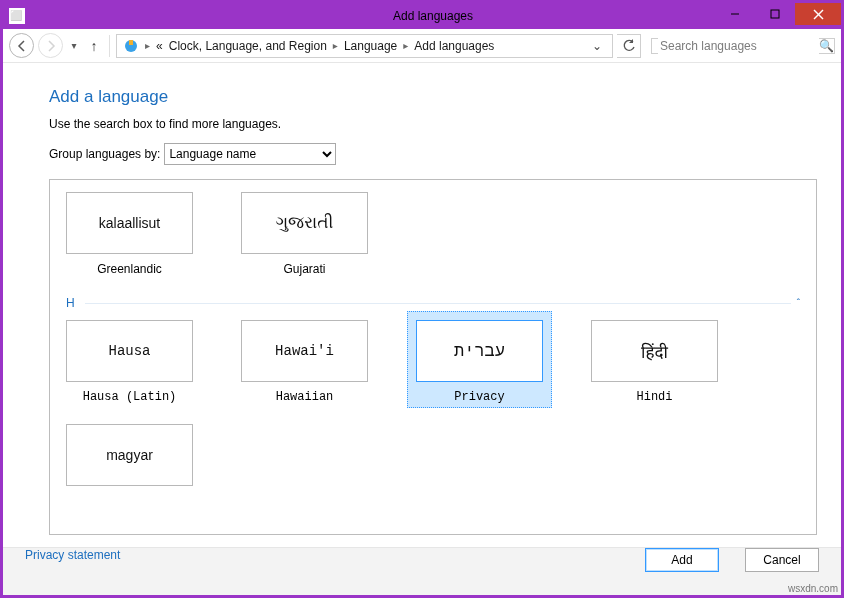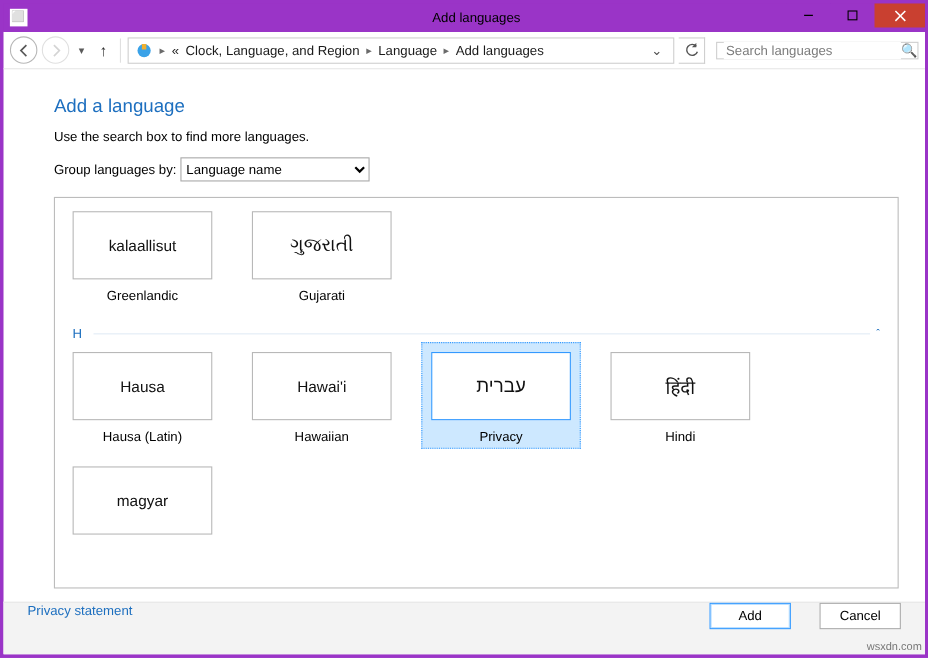--- a/index.html
+++ b/index.html
@@ -40,21 +40,21 @@
   .list-wrap { flex:1; border:1px solid #bcbcbc; position:relative; overflow:hidden;}
   .list-scroll { position:absolute; inset:0; overflow-y:scroll; padding:12px 16px;}
   
   .list-scroll::-webkit-scrollbar { width:17px; }
   .list-scroll::-webkit-scrollbar-track { background:#f0f0f0; }
   .list-scroll::-webkit-scrollbar-thumb { background:#c4c4c4; }
   .list-scroll::-webkit-scrollbar-button { background:#f0f0f0; height:17px;}
   .group-header { display:flex; align-items:center; color:#1d6fbf; font-size:12px; margin:6px 0 10px 0; position:relative;}
   .group-header .line { flex:1; height:1px; background:#e2ecf6; margin-left:10px;}
   .group-header .expand { color:#1d6fbf; font-size:10px; margin-left:6px;}
-  .tile-row { display:flex; gap:36px; margin-bottom:20px;}
+  .tile-row { display:flex; gap:48px; margin-bottom:20px;}
   .tile-col { display:flex; flex-direction:column; align-items:center; width:127px;}
   .tile { width:127px; height:62px; border:1px solid #b8b8b8; display:flex; align-items:center; justify-content:center; font-size:14px; color:#111; background:#fff;}
   .tile.native-script { font-size:17px; }
   .tile-col.selected .tile { border:1px solid #3399ff; background:#fff;}
   .tile-col.selected { position:relative; }
   .tile-col.selected::before { content:""; position:absolute; top:-9px; left:-9px; right:-9px; bottom:-4px; border:1px dotted #3399ff; background:#cde8ff; z-index:-1;}
   .tile-col .caption { margin-top:8px; font-size:12px; color:#000;}
   .tile-col.selected .caption { position:relative; z-index:1;}
   .tile-col.selected .tile { position:relative; z-index:1;}
   
@@ -158,21 +158,21 @@
             <div class="tile native-script">ગુજરાતી</div>
             <div class="caption">Gujarati</div>
           </div>
         </div>
 
         <div class="group-header">
           <span>H</span>
           <span class="line"></span>
           <span class="expand">ˆ</span>
         </div>
-        <div class="tile-row" style="position:relative; z-index:0;">
+        <div class="tile-row" style="position:relative; z-index:0;font-family:Liberation Mono, monospace;">
           <div class="tile-col">
             <div class="tile">Hausa</div>
             <div class="caption">Hausa (Latin)</div>
           </div>
           <div class="tile-col">
             <div class="tile">Hawai'i</div>
             <div class="caption">Hawaiian</div>
           </div>
           <div class="tile-col selected">
             <div class="tile native-script">עברית</div>

